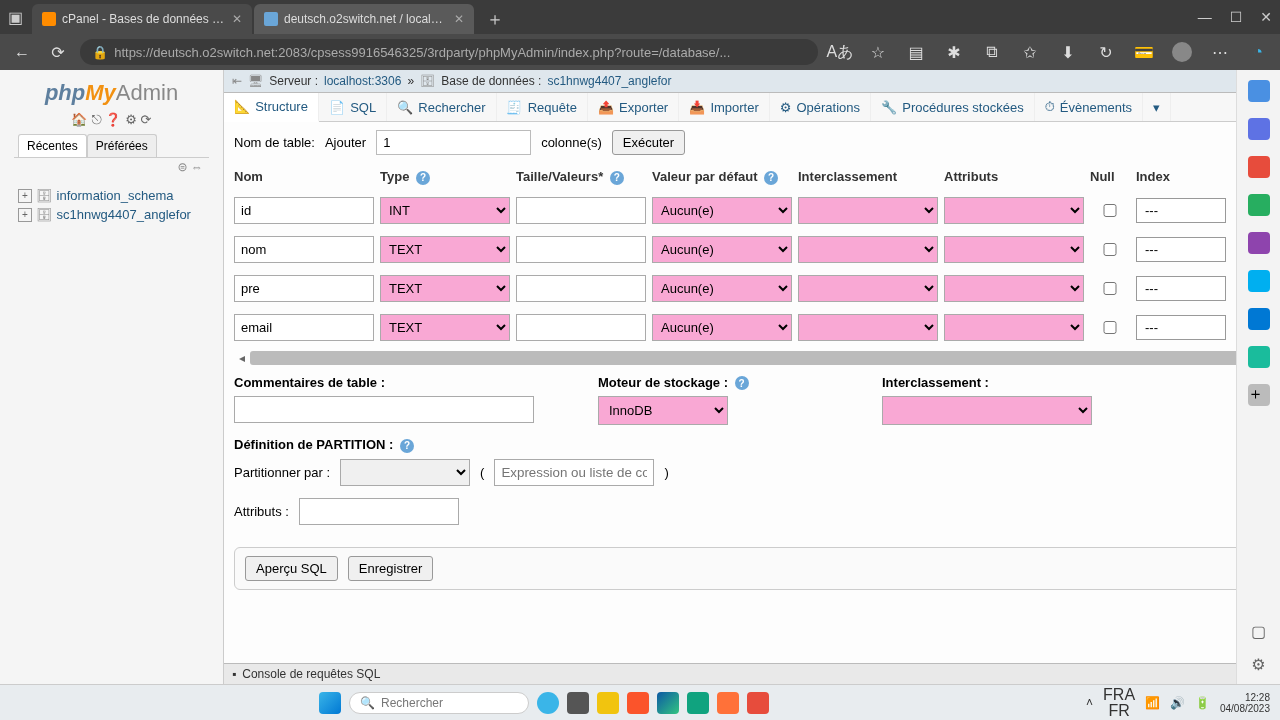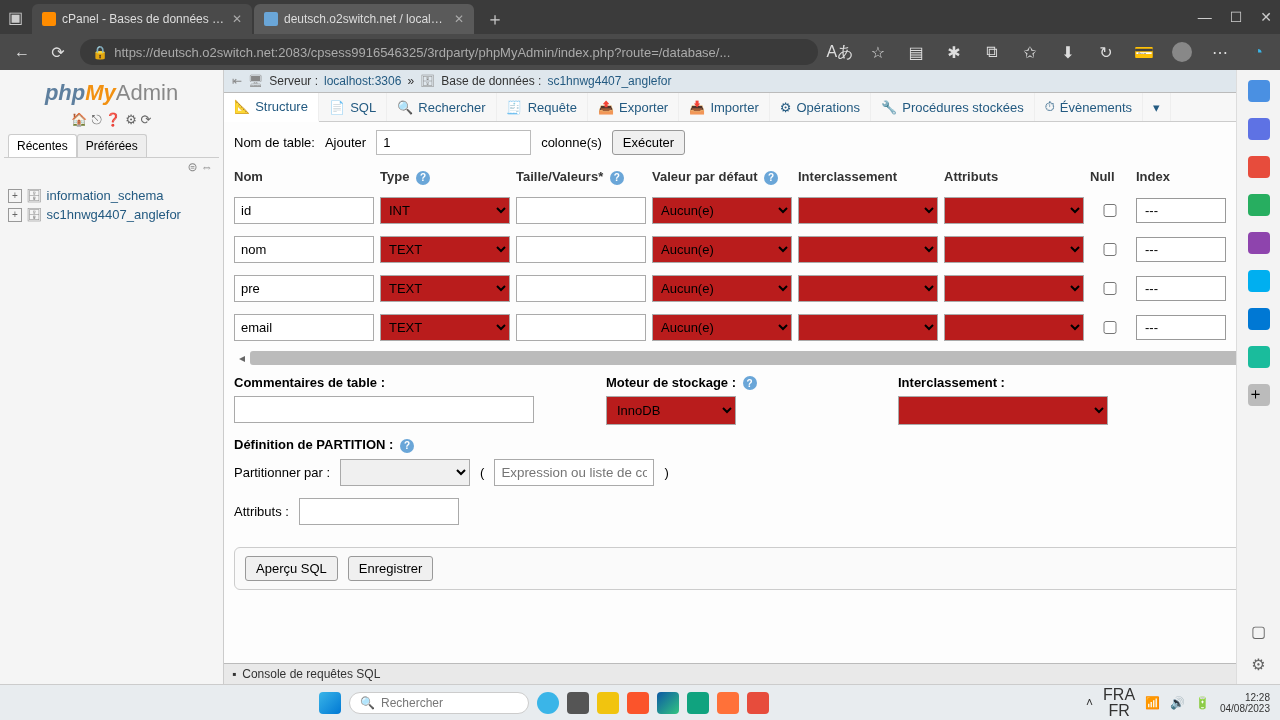--- a/index.html
+++ b/index.html
@@ -18,21 +18,21 @@
 .window-ctrls { margin-left: auto; display: flex; gap: 18px; color: #ccc; font-size: 14px; }
 
 .url-bar { background: #4a4a4a; height: 36px; display: flex; align-items: center; padding: 0 8px; gap: 8px; }
 .url-bar .iconbtn { width: 28px; height: 28px; display: flex; align-items: center; justify-content: center; color: #ddd; border-radius: 4px; font-size: 16px; }
 .url-input { flex: 1; background: #3a3a3a; color: #aaa; height: 26px; border-radius: 13px; padding: 0 12px; font-size: 13px; display: flex; align-items: center; gap: 6px; }
 .right-icons { display: flex; gap: 10px; }
 .right-icons .iconbtn img, .avatar { width: 20px; height: 20px; border-radius: 50%; background: #888; }
 
 
 .main-area { display: flex; height: calc(100% - 70px - 36px); }
-.left-panel { width: 224px; background: #f5f5f5; border-right: 1px solid #ccc; padding: 6px 4px; }
+.left-panel { width: 224px; background: #f5f5f5; border-right: 1px solid #ccc; padding: 6px 14px; }
 .pma-logo { text-align: center; padding: 4px 0 6px; font-size: 22px; font-weight: bold; font-style: italic; }
 .pma-logo .php { color: #5e7f9e; }
 .pma-logo .my { color: #f29111; }
 .pma-logo .admin { color: #888; font-style: normal; font-weight: normal; }
 .nav-icons { text-align: center; font-size: 13px; color: #666; padding-bottom: 6px; }
 .nav-tabs { display: flex; gap: 0; border-bottom: 1px solid #ccc; padding: 0 4px; }
 .nav-tab { background: #eee; border: 1px solid #ccc; border-bottom: none; padding: 4px 8px; font-size: 12px; border-radius: 3px 3px 0 0; }
 .nav-tab.active { background: #fff; }
 .db-list { padding: 10px 4px; font-size: 13px; }
 .db-item { display: flex; align-items: center; gap: 4px; padding: 2px 0; color: #235a81; cursor: pointer; }
@@ -54,27 +54,27 @@
 .form-row input[type=text] { border: 1px solid #bbb; padding: 4px 6px; font-size: 13px; background: #fff; }
 .exec-btn, .act-btn { background: #f0f0f0; border: 1px solid #999; border-radius: 3px; padding: 4px 10px; font-size: 13px; cursor: pointer; }
 
 .struct-area { padding: 0 10px 10px; }
 .struct-title { text-align: center; font-weight: bold; font-size: 14px; padding: 4px 0; }
 .grid { width: 100%; }
 .grid-head, .grid-row { display: grid; grid-template-columns: 140px 130px 130px 140px 140px 140px 40px 90px; gap: 6px; align-items: center; padding: 6px 0; font-size: 13px; }
 .grid-head { font-weight: bold; color: #333; }
 .help { display:inline-flex; width:14px; height:14px; border-radius:50%; background:#6aa6d8; color:#fff; font-size:10px; align-items:center; justify-content:center; margin-left:3px;}
 .grid-row input[type=text] { width: 100%; border: 1px solid #aaa; padding: 5px 6px; font-size: 13px; }
-.grid-row select, .meta-row select { width: 100%; border: 1px solid #aaa; padding: 4px 4px; font-size: 13px; background: #b91c1c; }
+.grid-row select, .meta-row select { width: 100%; border: 1px solid #aaa; padding: 4px 4px; font-size: 13px; background: #f9a8d4; }
 .idx { border:1px solid #999; padding:4px 8px; background:#fff; font-size:13px; }
 .scroller { display:flex; align-items:center; margin:4px 0; }
 .scroller .bar { flex:1; height:14px; background:#bbb; border-radius:3px; }
 .scroller .arrow { width:16px; color:#666; font-size:12px; text-align:center;}
 
-.meta-row { display:grid; grid-template-columns: 340px 260px 200px; gap: 32px; font-size:13px; padding: 6px 0;}
+.meta-row { display:grid; grid-template-columns: 340px 260px 200px; gap: 24px; font-size:13px; padding: 6px 0;}
 .meta-row label { font-weight:bold; display:block; margin-bottom:6px;}
 .meta-row input[type=text], .meta-row select { border:1px solid #aaa; padding:5px 6px; font-size:13px; }
 
 .partition { font-size:13px; padding: 6px 0 10px; }
 .partition .line { display:flex; align-items:center; gap:10px; padding:6px 0; }
 .partition label { font-weight:bold; }
 .partition select { width:130px; border:1px solid #aaa; padding:4px; background:#f0f0f0;}
 .partition input[type=text]{ border:1px solid #aaa; padding:5px 6px; width:160px;}
 
 .action-bar { border:1px solid #ccc; border-radius:6px; padding:8px 10px; display:flex; gap:10px; margin-top:6px; background:#fafafa;}

